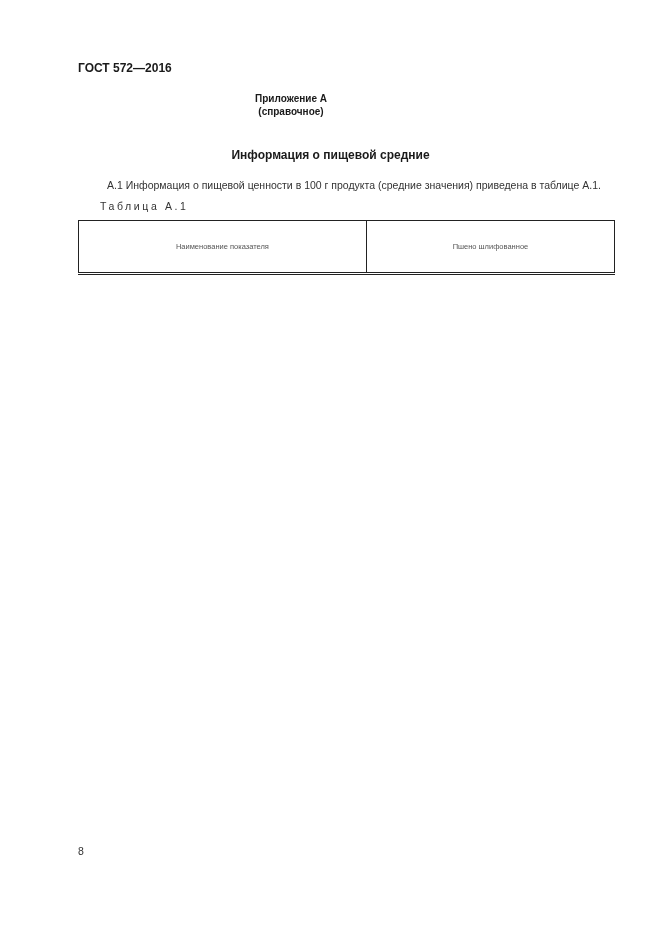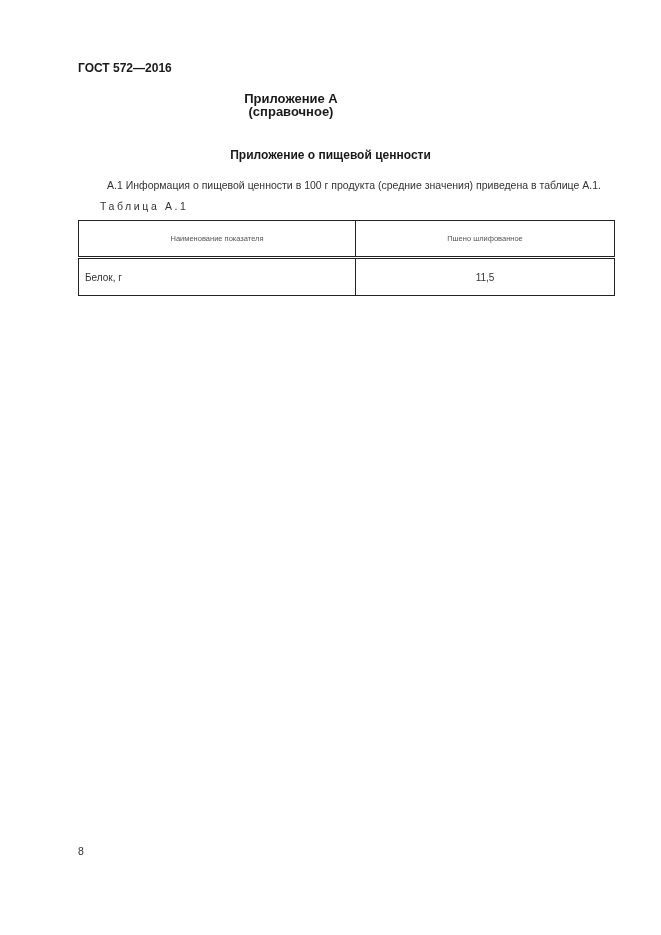--- a/index.html
+++ b/index.html
@@ -12,21 +12,21 @@
       overflow: hidden;
     }
     .abs { position: absolute; }
     .doc-code {
       left: 78px; top: 61px;
       font-size: 12px; font-weight: bold;
     }
     .appendix {
       left: 0; width: 582px; top: 92px;
       text-align: center;
-      font-size: 13px; font-weight: bold; line-height: 13px;
+      font-size: 10px; font-weight: bold; line-height: 13px;
     }
     .appendix-title {
       left: 0; width: 661px; top: 148px;
       text-align: center;
       font-size: 12px; font-weight: bold;
     }
     .para {
       left: 107px; top: 179px;
       font-size: 10.5px; color: #333;
     }
@@ -38,21 +38,21 @@
     }
     table.nutr {
       position: absolute;
       left: 78px; top: 220px;
       width: 537px;
       border-collapse: collapse;
       font-size: 10px; color: #333;
     }
     table.nutr td, table.nutr th {
       border: 1px solid #222;
-      padding: 8px;
+      padding: 16px;
       vertical-align: middle;
     }
     table.nutr th {
       font-weight: normal;
       font-size: 7.5px;
       color: #555;
       height: 19px;
       text-align: center;
       border-bottom: 3px double #222;
     }
@@ -70,34 +70,30 @@
 </head>
 <body>
 
 <div class="abs doc-code">ГОСТ 572—2016</div>
 
 <div class="abs appendix">
   <div>Приложение А</div>
   <div>(справочное)</div>
 </div>
 
-<div class="abs appendix-title">Приложение о пищевой ценности</div>
+<div class="abs appendix-title">Информация о пищевой средние</div>
 
 <div class="abs para">А.1 Информация о пищевой ценности в 100 г продукта (средние значения) приведена в таблице А.1.</div>
 
 <div class="abs table-label">Таблица А.1</div>
 
 <table class="nutr">
   <thead>
     <tr>
       <th>Наименование показателя</th>
       <th>Пшено шлифованное</th>
     </tr>
   </thead>
   <tbody>
-    <tr class="row">
-      <td class="name">Белок, г</td>
-      <td class="val">11,5</td>
-    </tr>
   </tbody>
 </table>
 
 <div class="abs page-num">8</div>
 
 </body></html>

